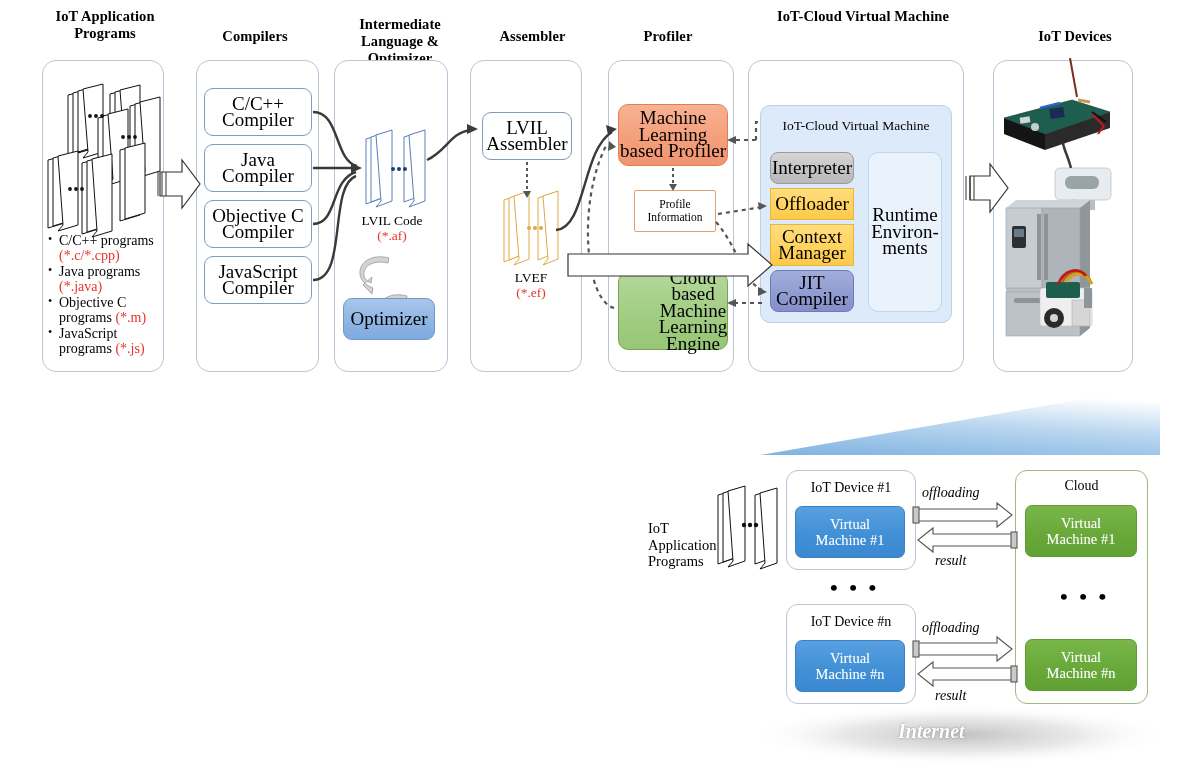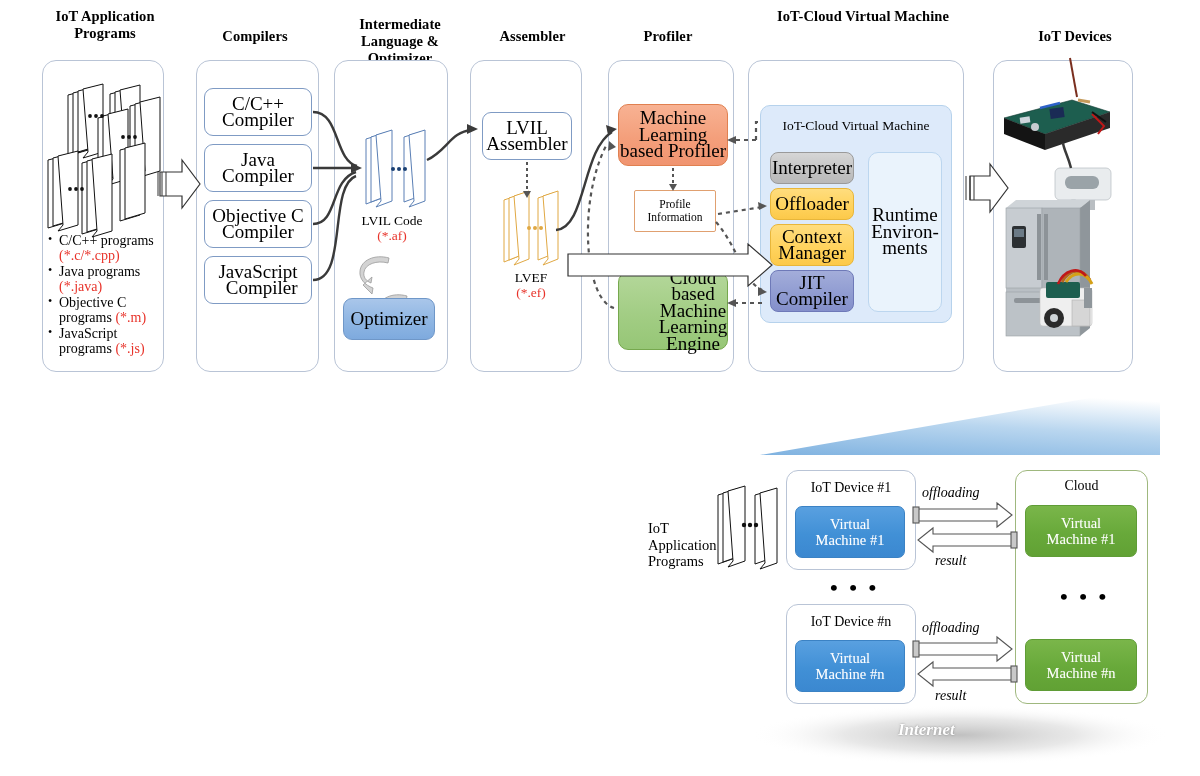--- a/index.html
+++ b/index.html
@@ -68,21 +68,21 @@
     background:#ddeafa; border-radius:10px;
   }
   .box-interpreter{
     border:1px solid #9a9a9a;
     background:linear-gradient(180deg,#d6d6d6 0%, #c2c2c2 60%, #b9b9b9 100%);
     border-radius:8px;
   }
   .box-yellow{
     border:1px solid #e8b63a;
     background:linear-gradient(180deg,#ffdd7e 0%, #ffd25c 60%, #fcc94a 100%);
-    border-radius:8px;
+    border-radius:0;
   }
   .box-jit{
     border:1px solid #6e79b8;
     background:linear-gradient(180deg,#a3adda 0%, #8f9bd1 60%, #848fca 100%);
     border-radius:8px;
   }
   .box-runtime{
     border:1px solid #bcd6ef; background:#eaf3fc; border-radius:10px;
   }
 
@@ -130,21 +130,21 @@
     border:1px solid #5f9c36;
     text-shadow:0 0 1px rgba(255,255,255,.25);
   }
   .flow-label{
     position:absolute; font-style:italic; font-size:14px; line-height:16px;
   }
   .ellipsis-h{
     position:absolute; font-size:22px; letter-spacing:3px; line-height:10px; font-weight:bold;
   }
   .internet-lbl{
-    position:absolute; font-style:italic; font-weight:bold; font-size:17px;
+    position:absolute; font-style:italic; font-weight:bold; font-size:20px;
     color:#ffffff; text-shadow:0 0 2px rgba(90,90,90,.65);
   }
   .zoom-wedge{ position:absolute; }
   .iot-app-lbl{
     position:absolute; font-size:14.5px; line-height:16.5px;
   }
 </style>
 </head>
 <body>
 
@@ -228,21 +228,21 @@
   <div class="bli"><span>Objective C programs </span><span class="red">(*.m)</span></div>
   <div class="bli"><span>JavaScript programs </span><span class="red">(*.js)</span></div>
 </div>
 
 <div class="ibox box-compiler" style="left:204px; top:88px;  width:108px; height:48px;">C/C++
 Compiler</div>
 <div class="ibox box-compiler" style="left:204px; top:144px; width:108px; height:48px;">Java
 Compiler</div>
 <div class="ibox box-compiler" style="left:204px; top:200px; width:108px; height:48px;">Objective C
 Compiler</div>
-<div class="ibox box-compiler" style="left:204px; top:256px; width:108px; height:48px;text-align:right;">JavaScript
+<div class="ibox box-compiler" style="left:204px; top:256px; width:108px; height:48px;">JavaScript
 Compiler</div>
 
 <svg class="overlay" viewBox="0 0 1200 776">
   <g stroke="#5a7fb5" stroke-width="1" fill="#fff">
     <path d="M366,139 L382,134 L382,198 L366,204 Z"></path>
     <path d="M371,137 L387,132 L387,196 L371,202 Z"></path>
     <path d="M376,135 L392,130 L392,201 L376,207 L381,201 Z"></path>
     <path d="M404,137 L420,132 L420,196 L404,202 Z"></path>
     <path d="M409,135 L425,130 L425,201 L409,207 L414,201 Z"></path>
   </g>

